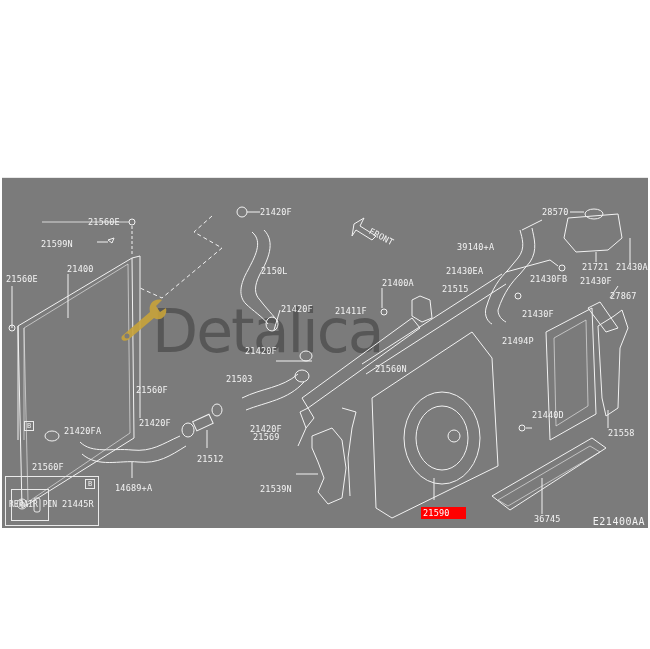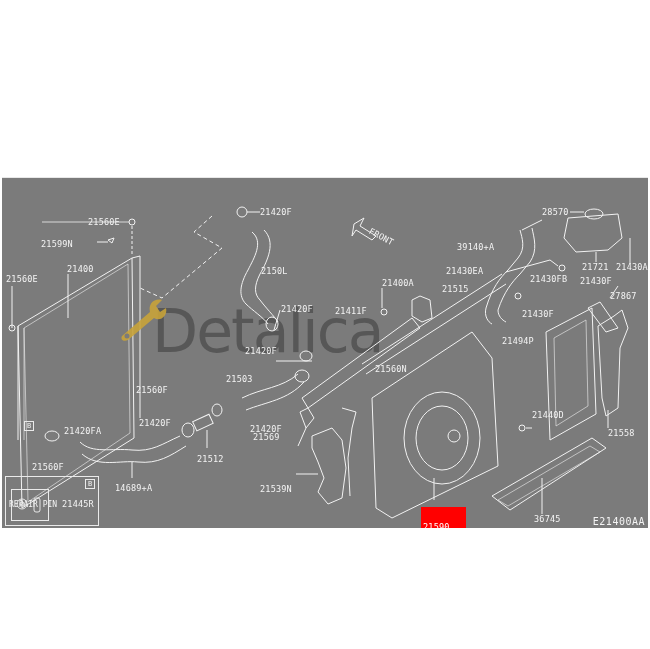--- a/index.html
+++ b/index.html
@@ -1,20 +1,20 @@
 <!DOCTYPE html>
 <html><head>
 <meta charset="utf-8">
 <style>
   html, body { margin:0; padding:0; background:#ffffff; }
   body { width:650px; height:649px; position:relative; overflow:hidden; font-family:"DejaVu Sans Mono", monospace; }
   #diagram { position:absolute; left:2px; top:177px; width:646px; height:350px; background:#7b7b7b; border-top:1px solid #e8e8e8; overflow:hidden; }
   #diagram svg.lines { position:absolute; left:0; top:0; width:646px; height:350px; }
   .lbl { position:absolute; color:#f4f4f4; font-size:8.5px; letter-spacing:0.2px; white-space:nowrap; line-height:10px; }
-  .lbl.highlight { background:#ff0000; color:#ffffff; padding:15px 16px 1px 2px; }
+  .lbl.highlight { background:#ff0000; color:#ffffff; padding:1px 16px 1px 2px; }
   .wm { position:absolute; left:150px; top:108px; font-family:"DejaVu Sans", sans-serif; font-size:60px; color:#4a4a4a; opacity:0.72; letter-spacing:-2px; line-height:90px; }
   .wrench { position:absolute; left:114px; top:118px; }
   .repair-box { position:absolute; left:3px; top:298px; width:92px; height:48px; border:1px solid #eaeaea; }
   .repair-title { position:absolute; left:3px; top:1px; color:#f4f4f4; font-size:8px;margin-top:22px; }
   .repair-tag { position:absolute; right:3px; top:2px; width:8px; height:8px; border:1px solid #eaeaea; color:#f4f4f4; font-size:7px; line-height:8px; text-align:center; }
   .repair-inner { position:absolute; left:5px; top:12px; width:36px; height:30px; border:1px solid #eaeaea; }
   .code { position:absolute; right:3px; bottom:1px; color:#f4f4f4; font-size:10px; letter-spacing:0.5px;text-align:center; }
   .b-tag { position:absolute; width:8px; height:8px; border:1px solid #eaeaea; color:#f4f4f4; font-size:7px; line-height:8px; text-align:center; }
 </style>
 </head>

